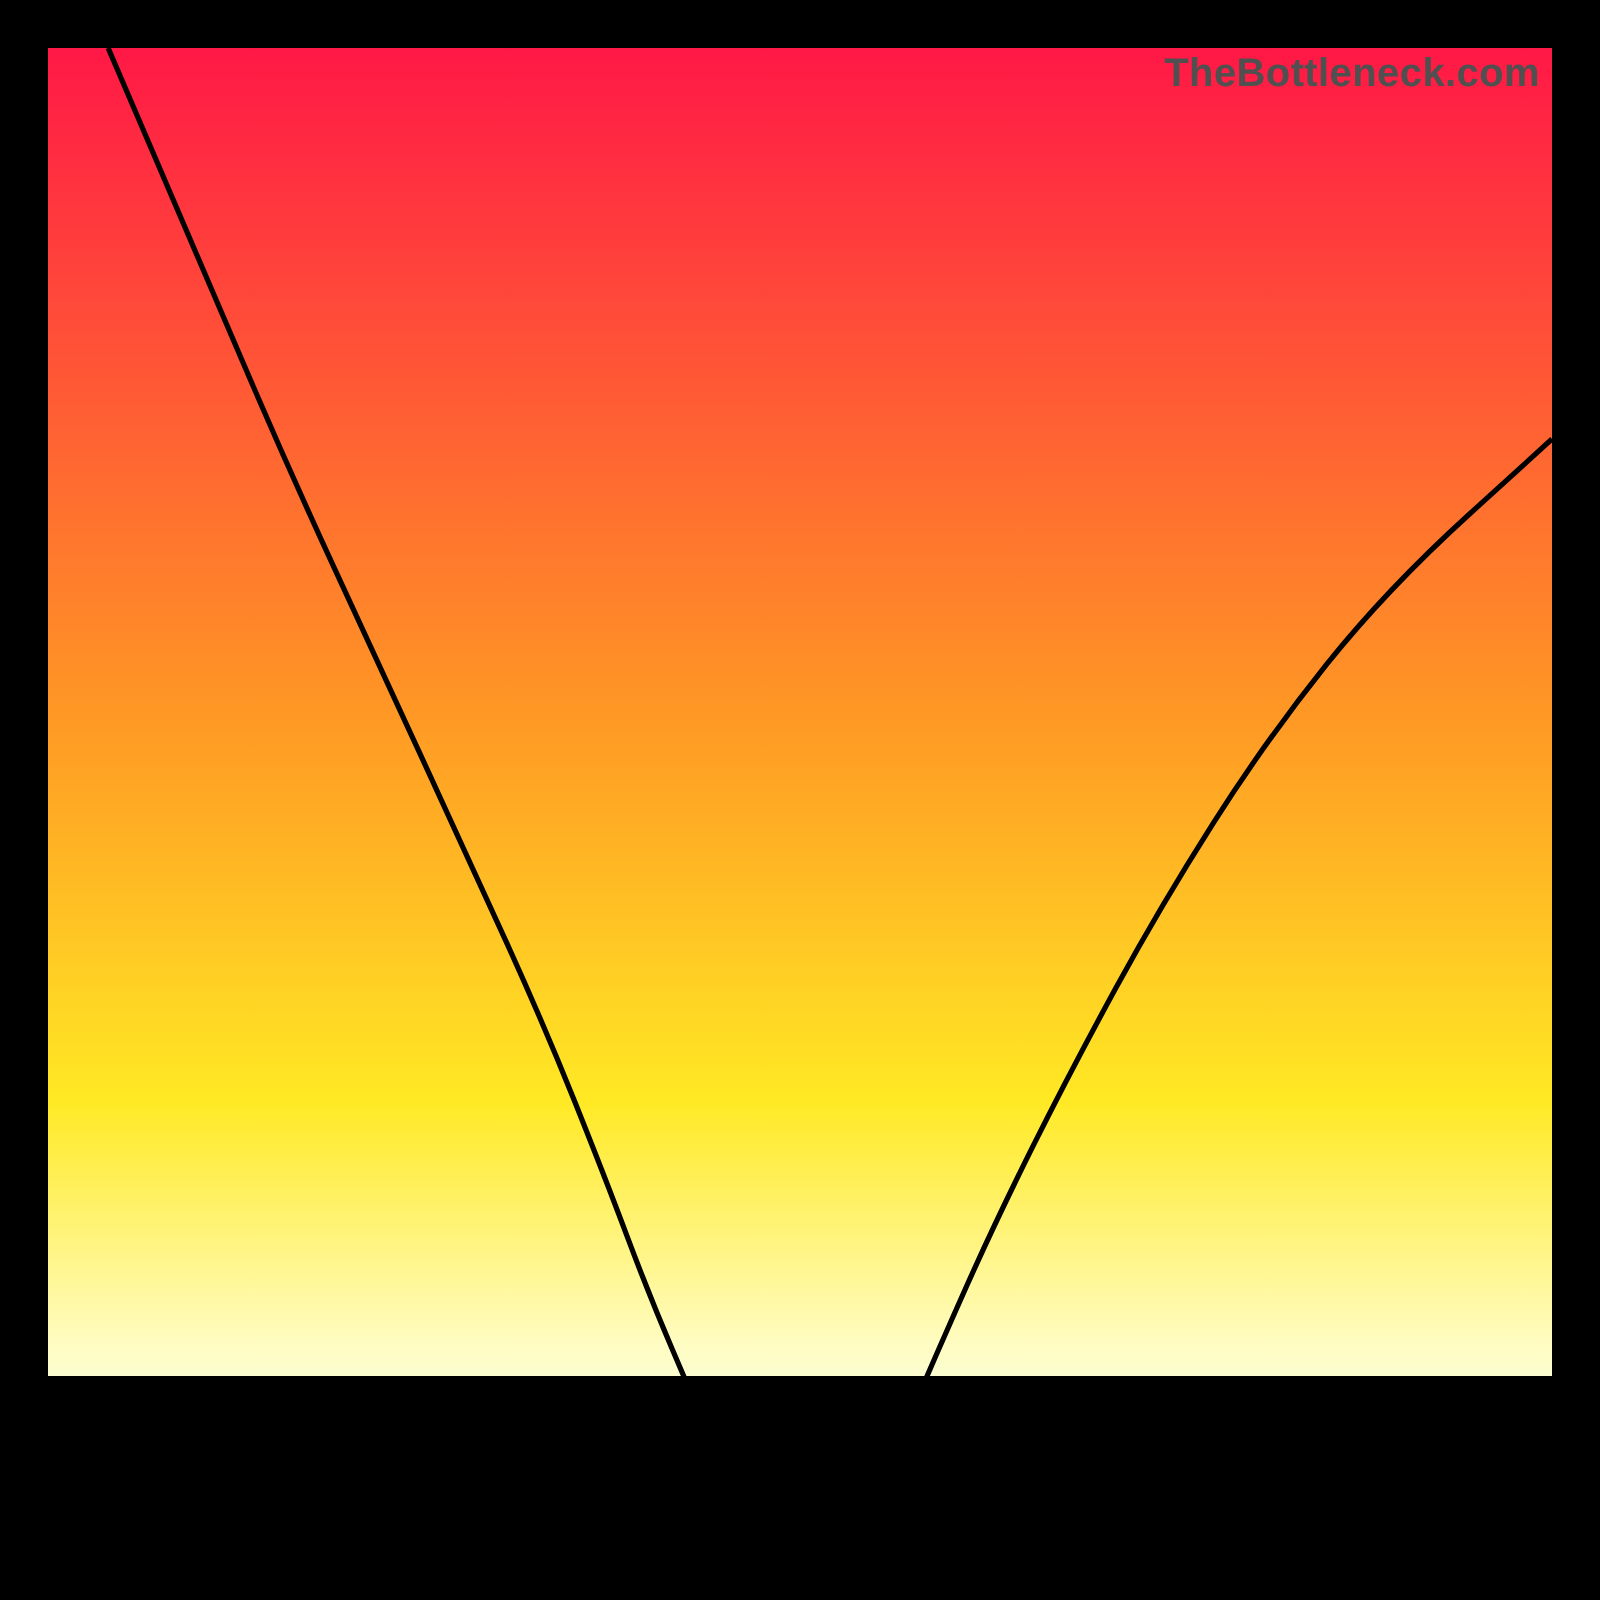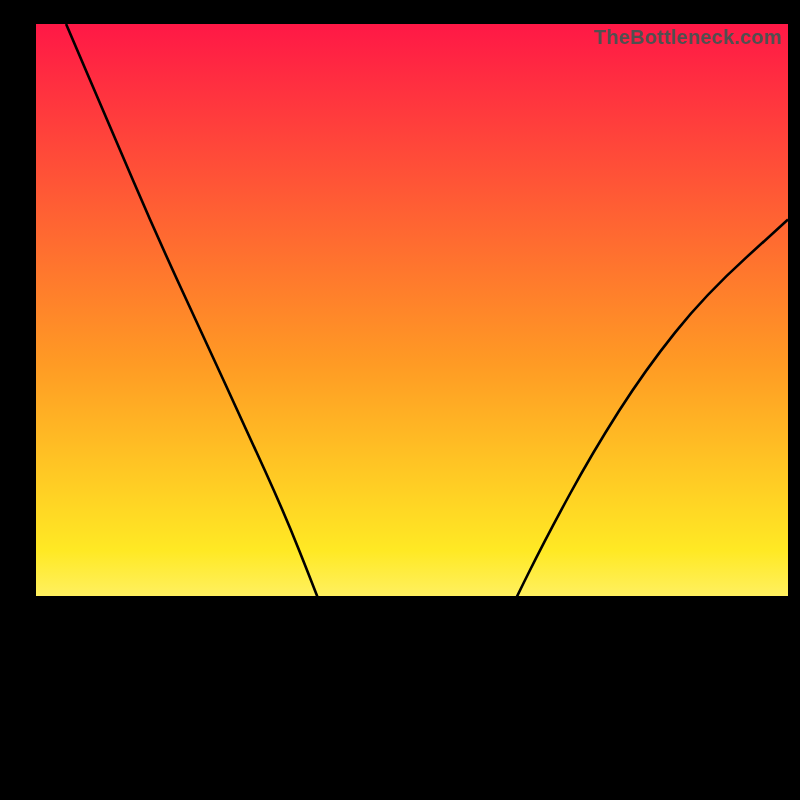--- a/index.html
+++ b/index.html
@@ -13,24 +13,24 @@
   .frame {
     position: absolute;
     left: 0;
     top: 0;
     width: 800px;
     height: 800px;
     background: #000;
   }
   .plot-area {
     position: absolute;
-    left: 36px;
+    left: 24px;
     top: 24px;
     width: 752px;
-    height: 572px;
+    height: 664px;
     overflow: hidden;
   }
   .watermark {
     position: absolute;
     top: 2px;
     right: 6px;
     font: bold 20px Arial, Helvetica, sans-serif;
     color: #505050;
     letter-spacing: 0.2px;
     user-select: none;

